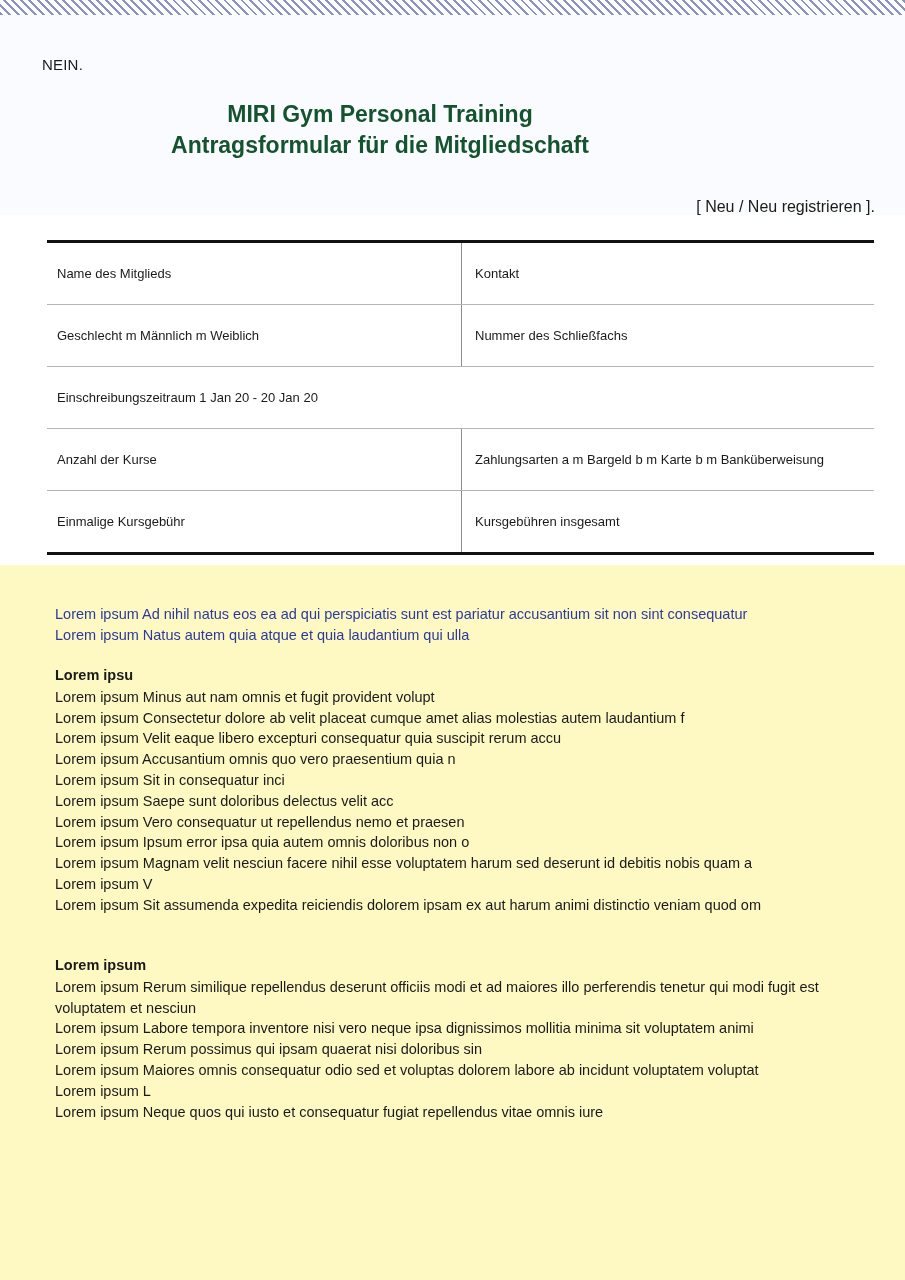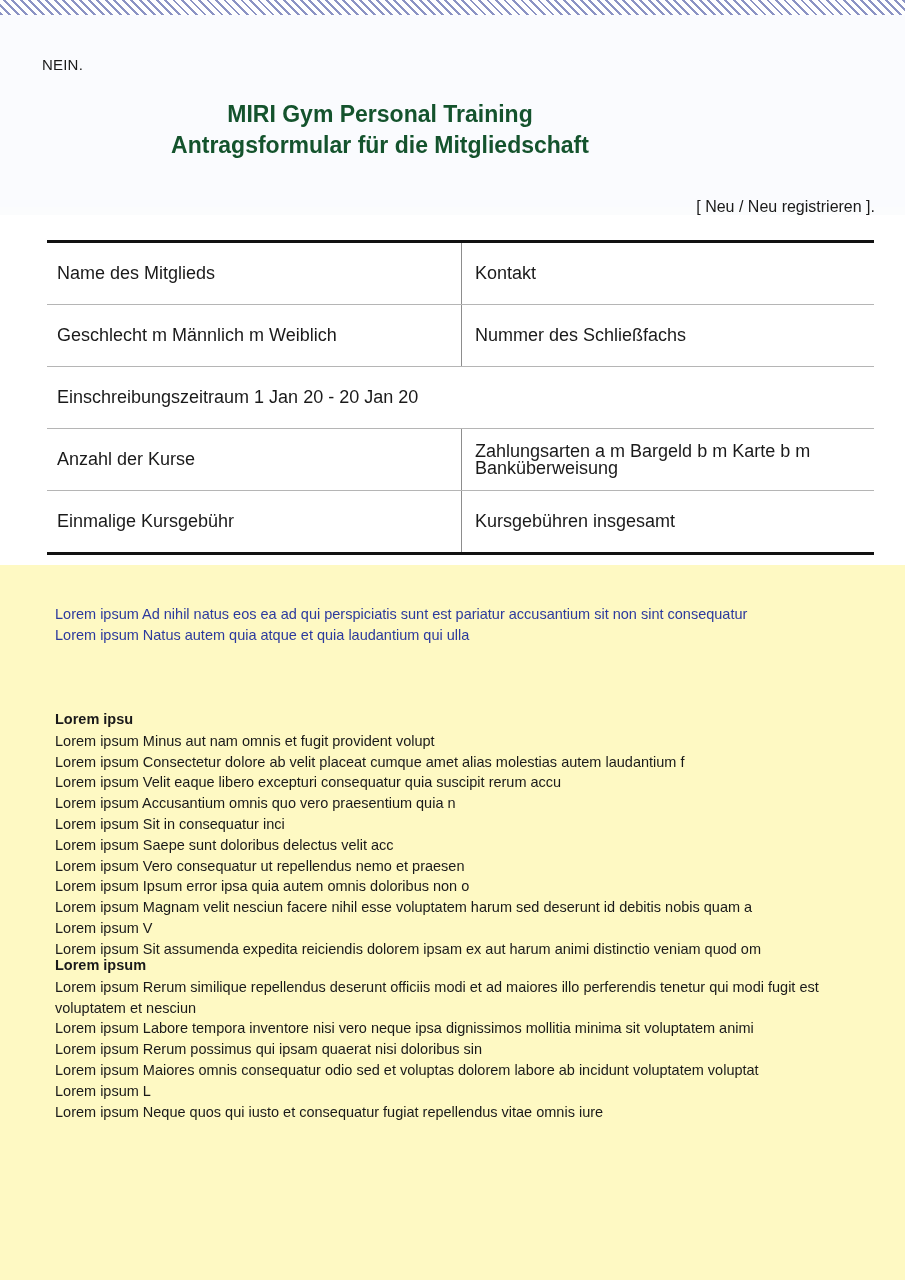--- a/index.html
+++ b/index.html
@@ -95,21 +95,21 @@
     position: absolute;
     left: 47px;
     top: 25px;
     width: 803px;
     border-collapse: collapse;
     table-layout: fixed;
   }
   .form-table td {
     height: 61px;
     padding: 0 0 0 10px;
-    font-size: 18px;
+    font-size: 13px;
     color: #1a1a1a;
     vertical-align: middle;
     border-bottom: 1px solid #b5b5b5;
     line-height: 17px;
   }
   .form-table tr:first-child td {
     border-top: 3px solid #111111;
   }
   .form-table tr:last-child td {
     border-bottom: 3px solid #111111;
@@ -151,21 +151,21 @@
   .blue-block .line { display: block; }
 
   .text-block {
     position: absolute;
     left: 55px;
     width: 830px;
     color: #1a1a1a;
     font-size: 14.5px;
     line-height: 20.8px;
   }
-  .text-block.first { top: 100px; margin-top: 44px; }
+  .text-block.first { top: 100px; }
   .text-block.second { top: 390px; }
 
   .text-block .section-head {
     display: block;
     font-weight: bold;
     margin-bottom: 1px;
   }
   .text-block .line { display: block; }
 
   

